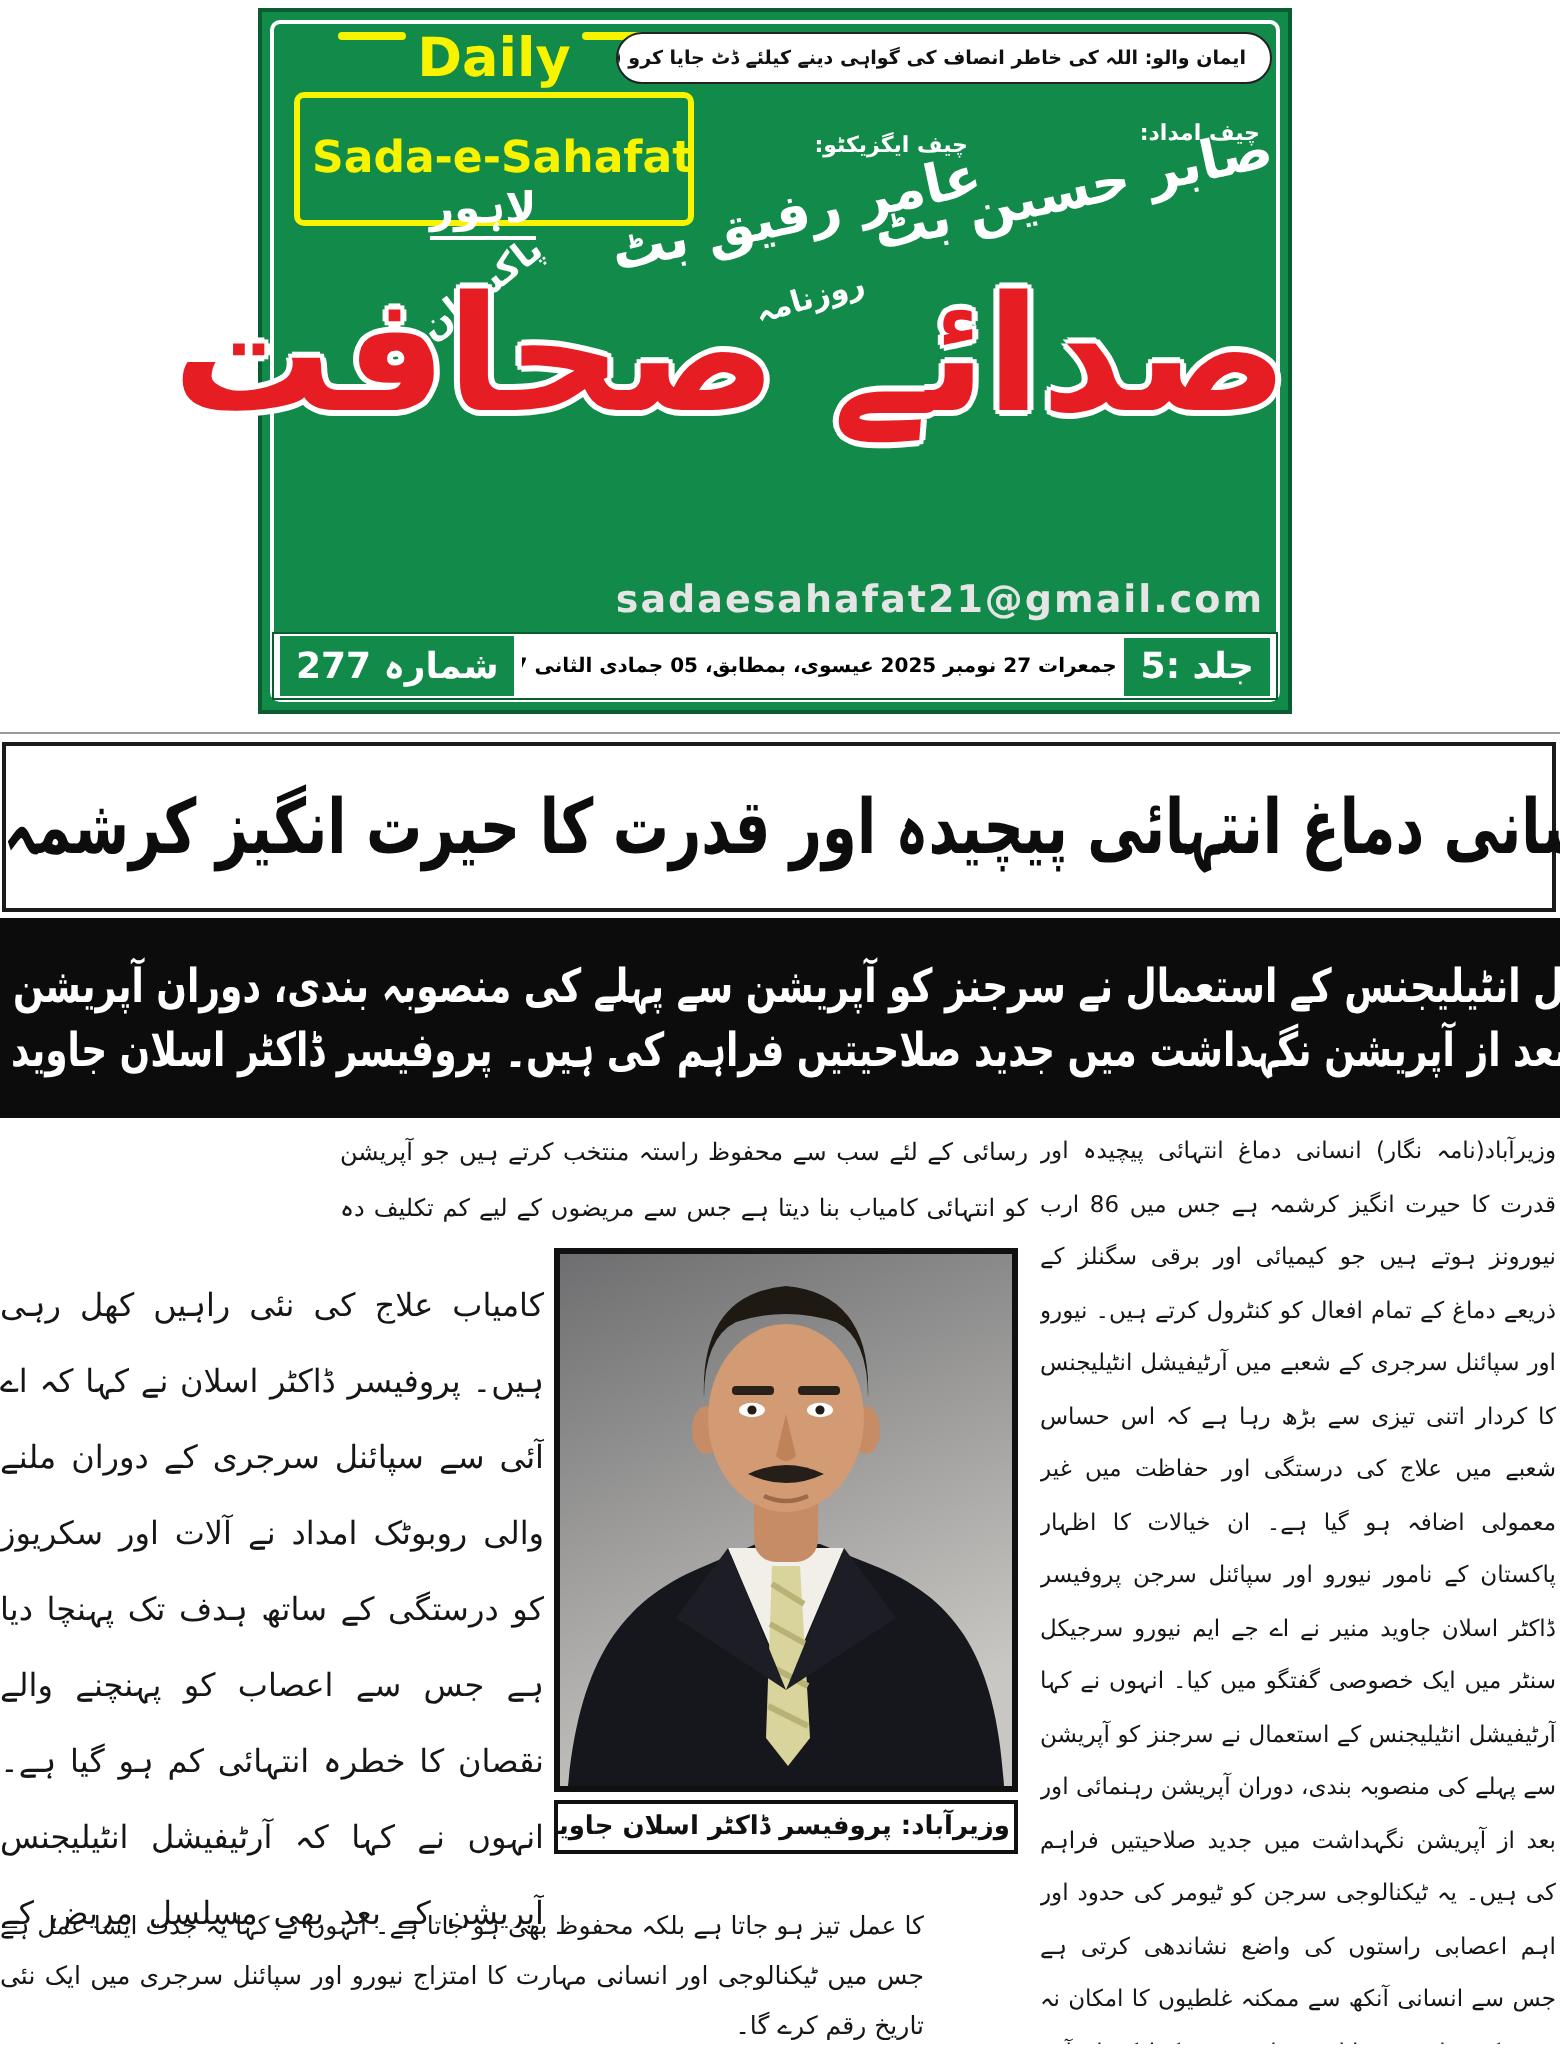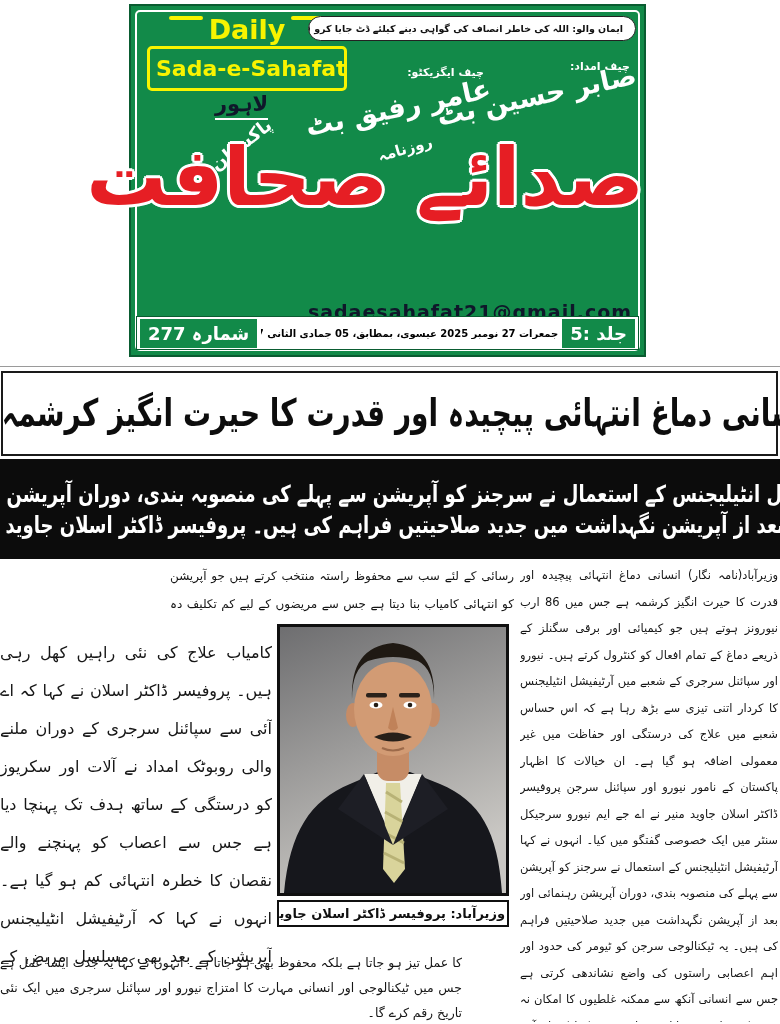--- a/index.html
+++ b/index.html
@@ -13,43 +13,43 @@
     position:absolute;left:129px;top:4px;width:517px;height:353px;
     background:#128a49;border:2px solid #0a5c31;box-sizing:border-box;
   }
   .masthead-inner{position:absolute;inset:4px;border:2px solid #ffffff;border-radius:5px;}
   .daily-box{position:absolute;left:16px;top:10px;width:200px;text-align:center;}
   .daily-row{display:flex;align-items:flex-start;justify-content:center;gap:6px;}
   .daily-rule{width:34px;height:4px;background:#f8f400;border-radius:2px;}
   .daily-word{color:#f8f400;font-size:27px;font-weight:bold;line-height:1.05;}
   .paper-en{
     margin-top:2px;border:3px solid #f8f400;border-radius:5px;color:#f8f400;
-    font-size:22px;font-weight:bold;padding:7px 6px;white-space:nowrap;background:transparent;
+    font-size:22px;font-weight:bold;padding:18px 6px;white-space:nowrap;background:transparent;
   }
   .verse-pill{
     position:absolute;right:8px;top:10px;max-width:302px;background:#ffffff;border:1px solid #222;
     border-radius:16px;padding:6px 12px;font-size:9.5px;font-weight:bold;color:#111;
     white-space:nowrap;overflow:hidden;direction:rtl;
   }
   .chief-label{position:absolute;color:#ffffff;font-size:11px;font-weight:bold;direction:rtl;white-space:nowrap;}
   .chief-name{position:absolute;color:#fff;font-size:27px;font-weight:bold;direction:rtl;white-space:nowrap;transform:rotate(-12deg);}
   .city{
-    position:absolute;left:84px;top:86px;color:#0f172a;font-size:21px;font-weight:bold;
+    position:absolute;left:84px;top:86px;color:#ffffff;font-size:21px;font-weight:bold;
     border-bottom:2px solid #fff;padding-bottom:2px;direction:rtl;
   }
   .country{position:absolute;left:74px;top:128px;color:#fff;font-size:18px;font-weight:bold;direction:rtl;transform:rotate(-38deg);}
   .rozanama{position:absolute;left:246px;top:134px;color:#fff;font-size:15px;font-weight:bold;direction:rtl;transform:rotate(-16deg);}
   .title-red{
     position:absolute;left:0;right:0;top:96px;text-align:left;direction:rtl;
     font-size:80px;font-weight:bold;color:#e61e24;line-height:1.9;white-space:nowrap;
     text-shadow:-3px 0 0 #fff,3px 0 0 #fff,0 -3px 0 #fff,0 3px 0 #fff,
                 -2px -2px 0 #fff,2px -2px 0 #fff,-2px 2px 0 #fff,2px 2px 0 #fff;
   }
   .email{
-    position:absolute;right:12px;bottom:32px;color:#0f172a;font-weight:bold;
+    position:absolute;right:12px;bottom:44px;color:#e5e5e5;font-weight:bold;
     font-size:19px;letter-spacing:1px;white-space:nowrap;
   }
   .date-bar{
     position:absolute;left:5px;right:5px;bottom:5px;height:34px;background:#fff;
     border:1px solid #0a5c31;display:flex;align-items:center;direction:rtl;gap:4px;
     padding:0 3px;box-sizing:border-box;
   }
   .green-chip{
     background:#128a49;color:#fff;font-weight:bold;font-size:18px;padding:4px 8px;
     white-space:nowrap;direction:rtl;

